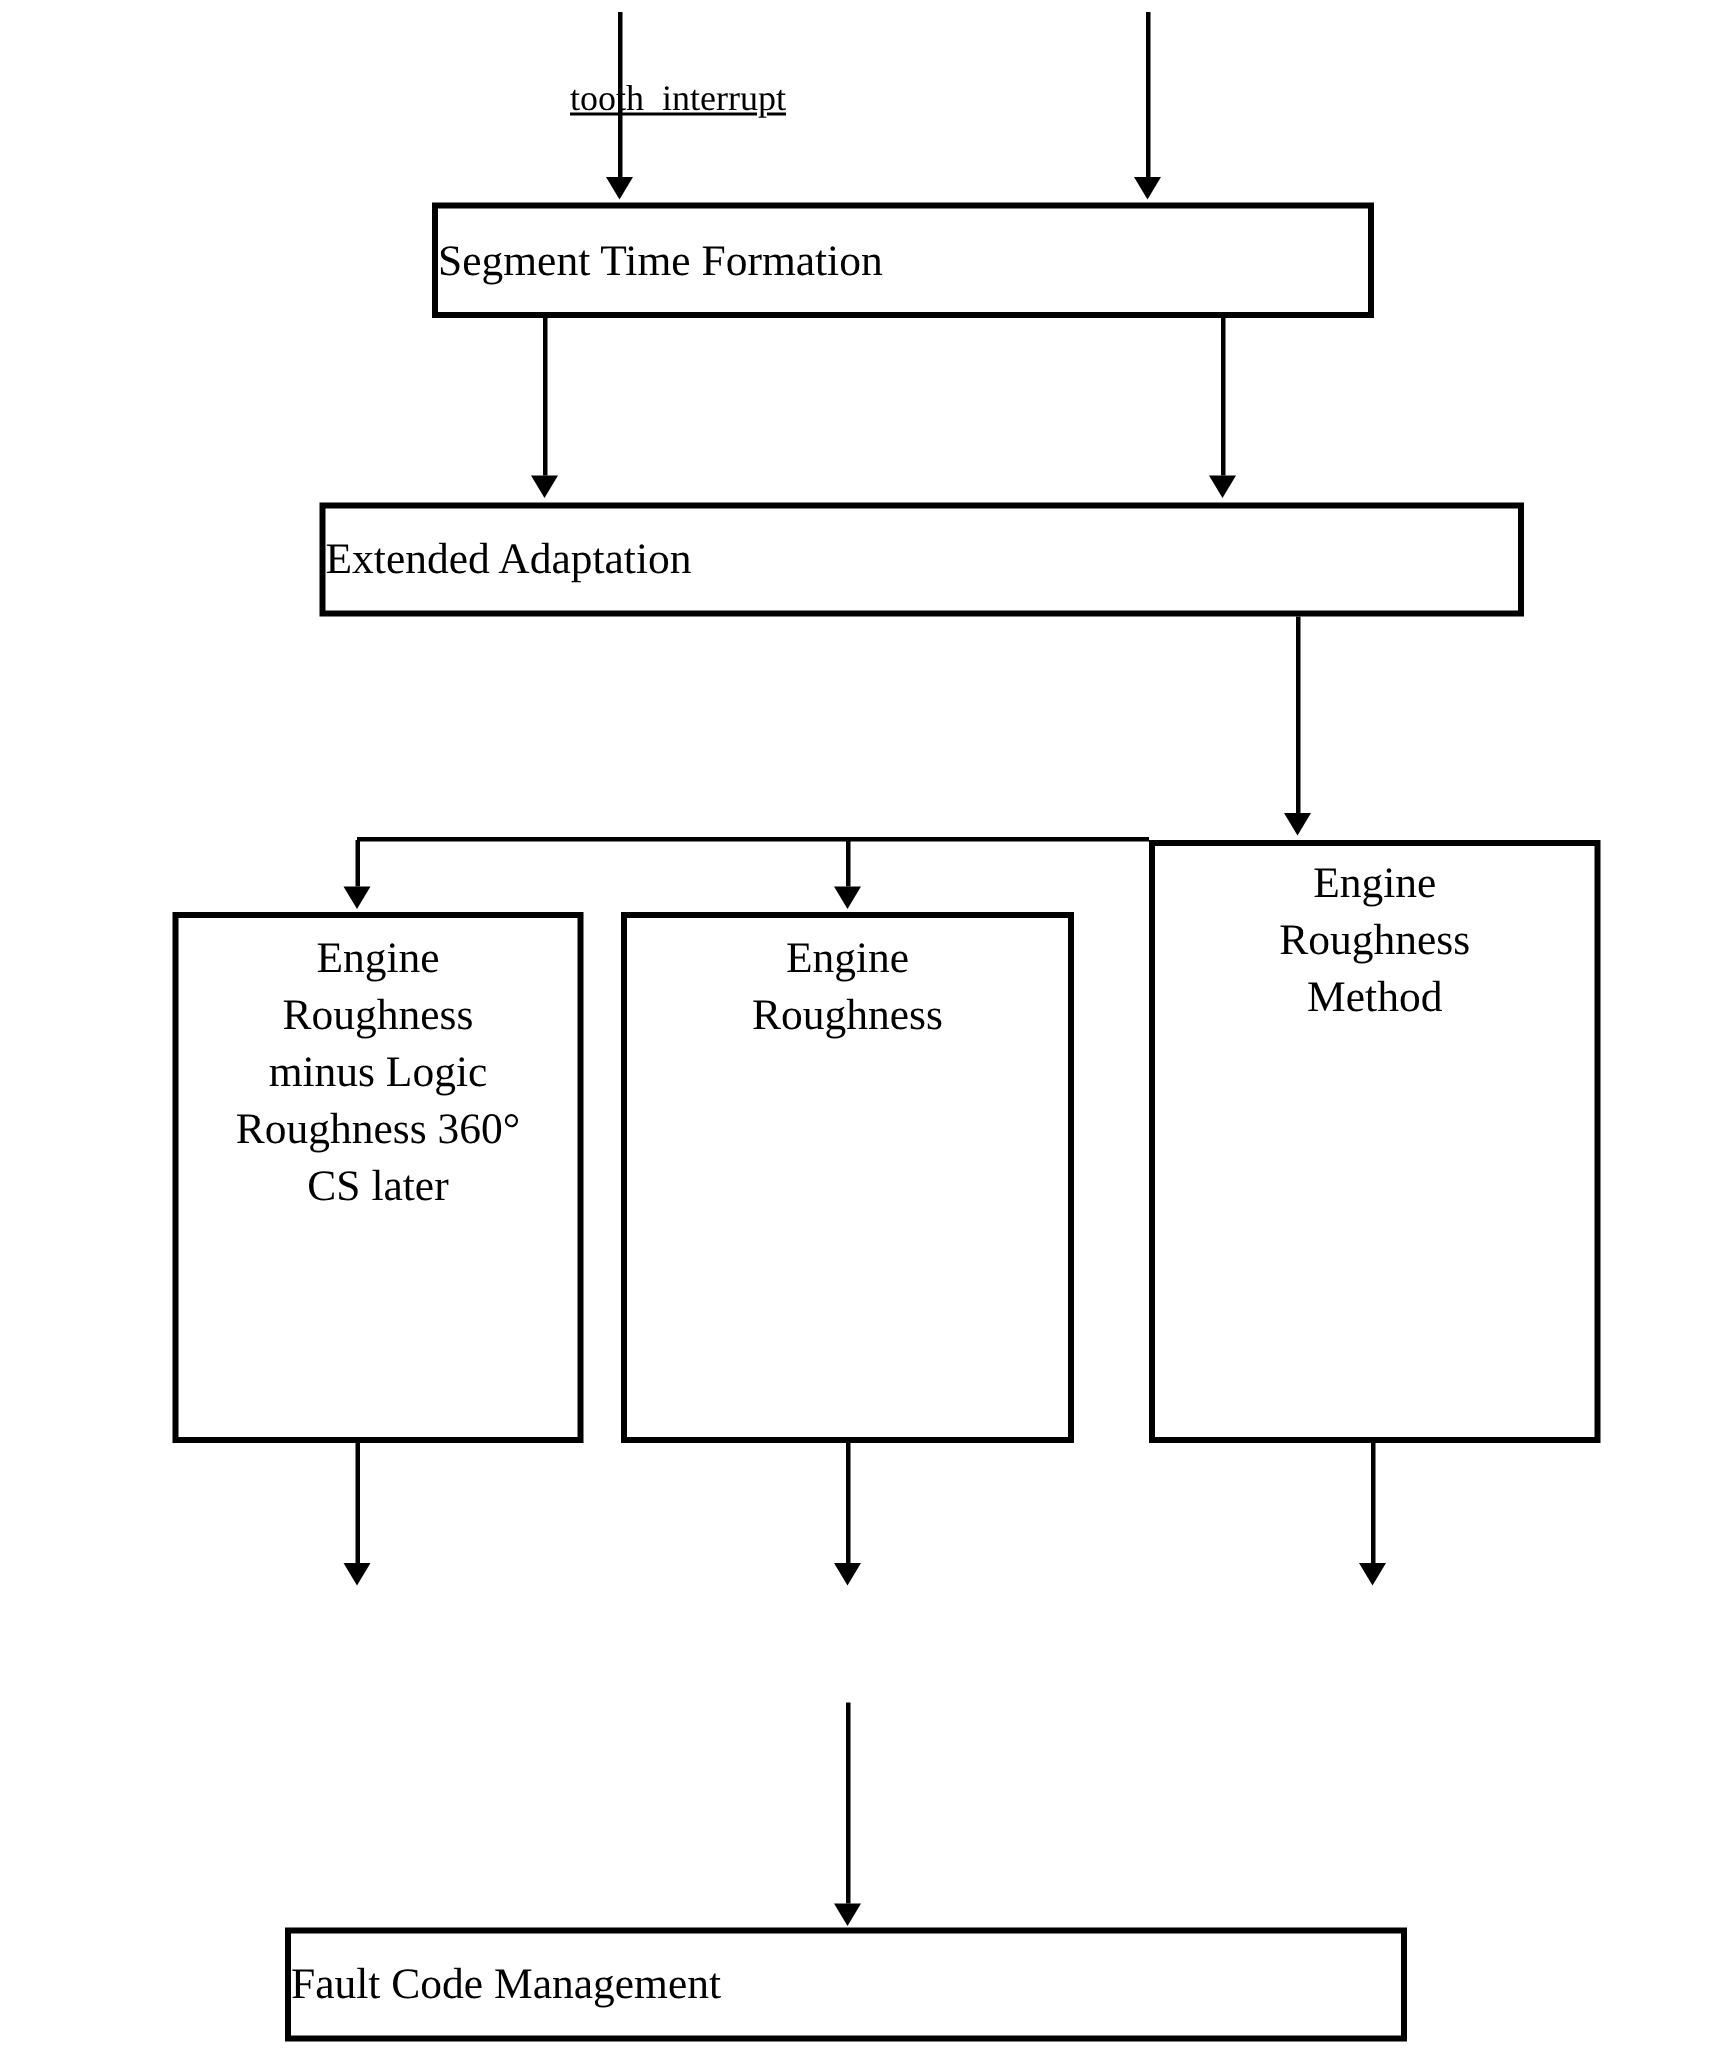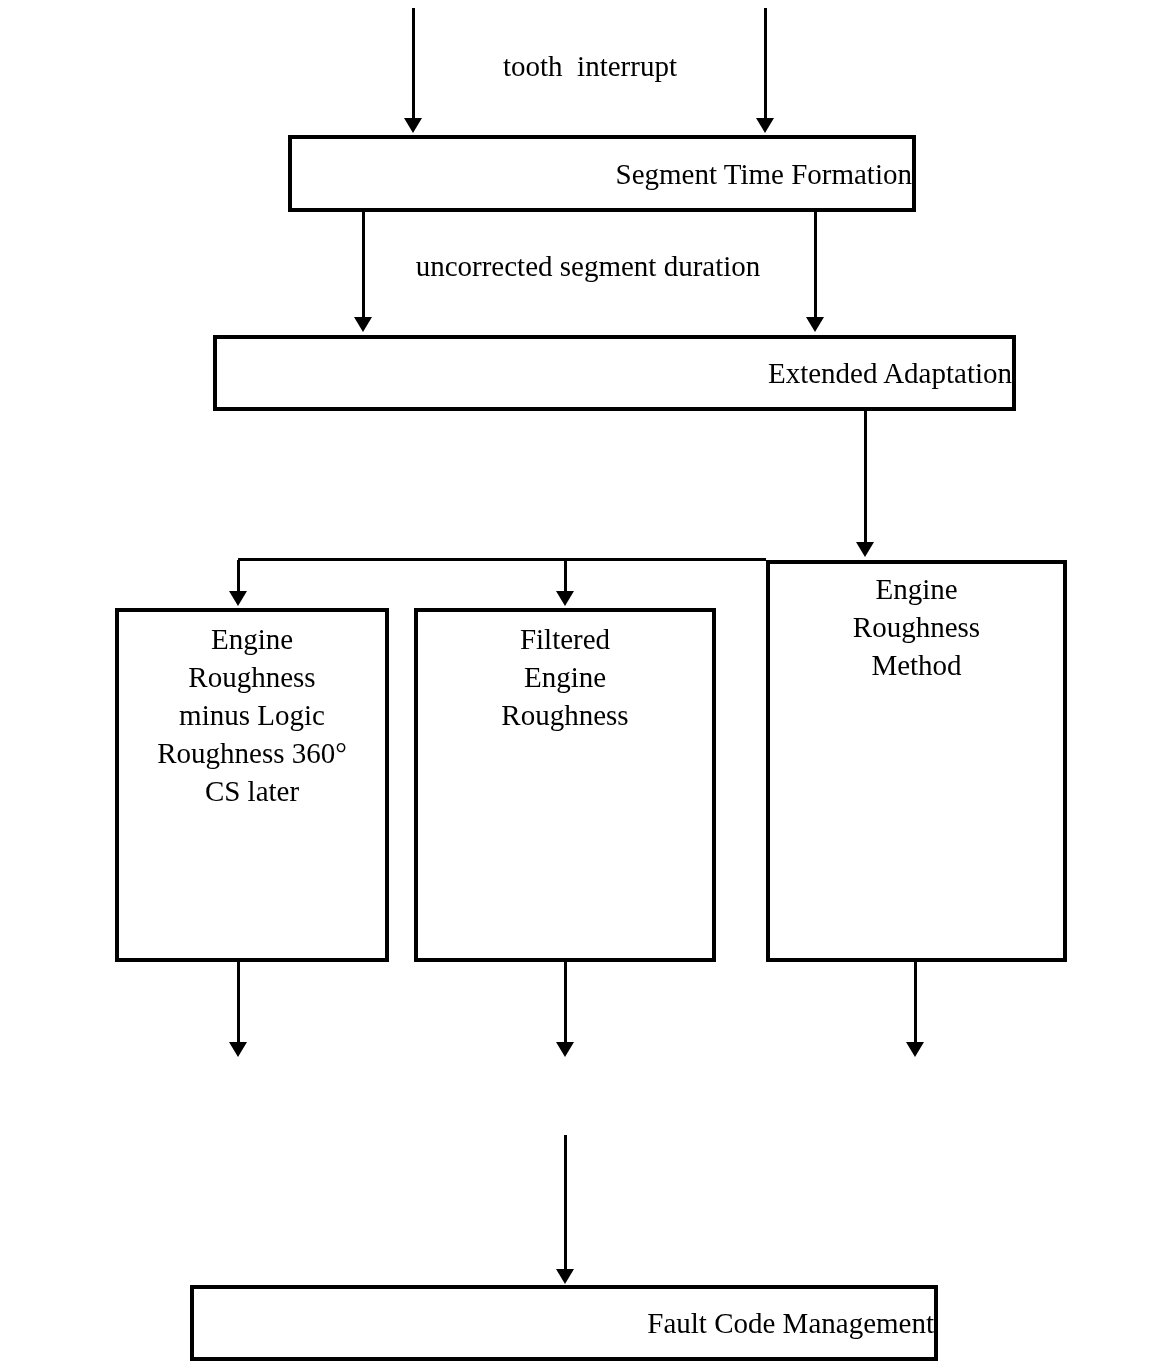--- a/index.html
+++ b/index.html
@@ -21,31 +21,31 @@
     box-sizing: border-box;
     border: 4px solid #000000;
     background: #ffffff;
     text-align: center;
     font-size: 29px;
     line-height: 38px;
   }
   .node.center {
     display: flex;
     align-items: center;
-    justify-content: flex-end;
+    justify-content: flex-start;
   }
   .node.toptext {
     padding-top: 8px;
   }
   .edge-label {
     position: absolute;
-    font-size: 29px;
+    font-size: 24px;
     line-height: 36px;
-    text-align: center;
     white-space: pre;
+    text-decoration: underline;
   }
   .arrow {
     position: absolute;
     width: 20px;
     display: flex;
     flex-direction: column;
     align-items: center;
   }
   .arrow .shaft {
     width: 3px;
@@ -84,21 +84,20 @@
   </div>
 
   <div class="arrow" style="left:353px; top:212px;">
     <div class="shaft" style="height:105px;"></div>
     <div class="head"></div>
   </div>
   <div class="arrow" style="left:805px; top:212px;">
     <div class="shaft" style="height:105px;"></div>
     <div class="head"></div>
   </div>
-  <div class="edge-label" style="left:378px; top:248px; width:420px;">uncorrected segment duration</div>
 
   <div class="node center" style="left:213px; top:335px; width:803px; height:76px;">
     <span>Extended Adaptation</span>
   </div>
 
   <div class="arrow" style="left:855px; top:411px;">
     <div class="shaft" style="height:131px;"></div>
     <div class="head"></div>
   </div>
 
@@ -114,21 +113,20 @@
 
   <div class="node toptext" style="left:115px; top:608px; width:274px; height:354px;">
     <div>Engine</div>
     <div>Roughness</div>
     <div>minus Logic</div>
     <div>Roughness 360°</div>
     <div>CS later</div>
   </div>
 
   <div class="node toptext" style="left:414px; top:608px; width:302px; height:354px;">
-    <div>Filtered</div>
     <div>Engine</div>
     <div>Roughness</div>
   </div>
 
   <div class="node toptext" style="left:766px; top:560px; width:301px; height:402px; padding-top:6px;">
     <div>Engine</div>
     <div>Roughness</div>
     <div>Method</div>
   </div>
 

